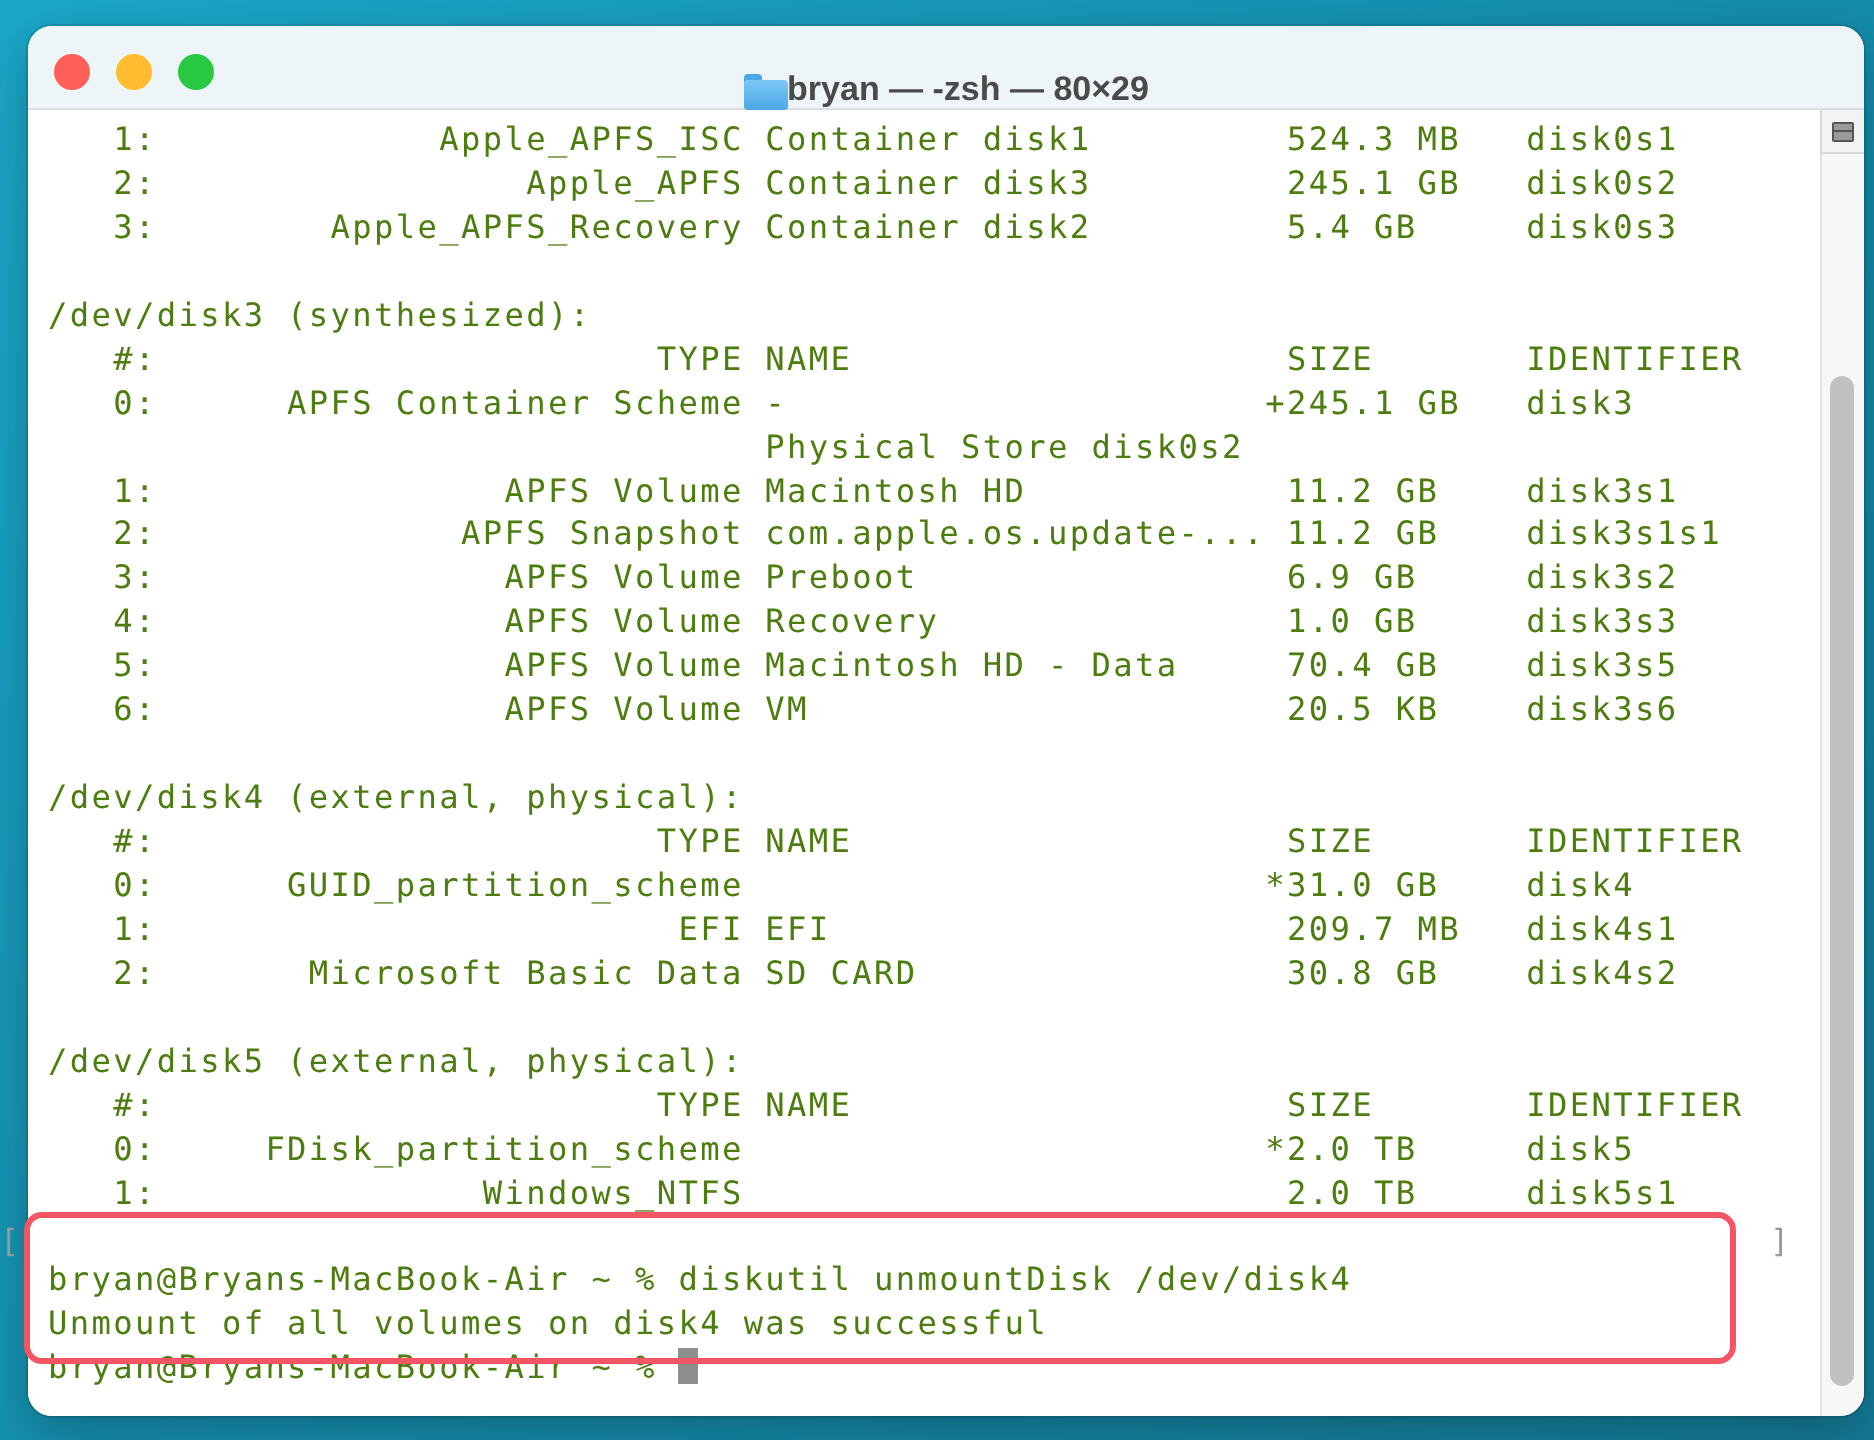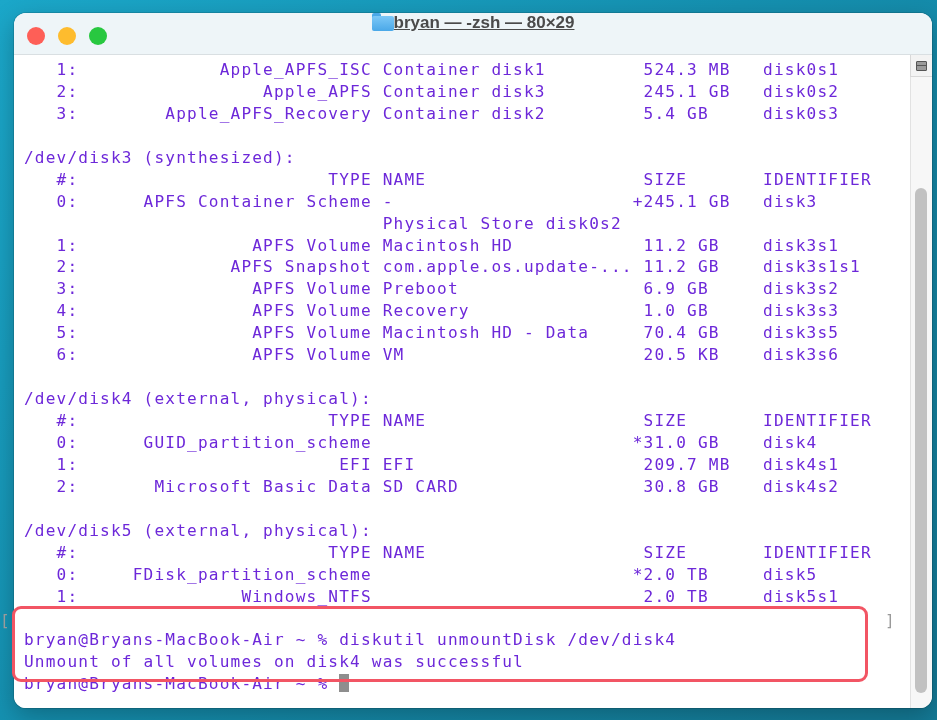--- a/index.html
+++ b/index.html
@@ -30,27 +30,26 @@
   }
   .traffic {
     position: absolute; top: 14px;
     width: 18px; height: 18px; border-radius: 50%;
   }
   .traffic.close { left: 13px; background: #fe5f57; }
   .traffic.min { left: 44px; background: #febc2e; }
   .traffic.max { left: 75px; background: #28c840; }
   .title {
     position: absolute; left: 0; right: 0; top: 0; height: 42px;
-    display: flex; align-items: flex-start; justify-content: center;
+    display: flex; align-items: flex-end; justify-content: center;
     gap: 0;
     font-family: "Liberation Sans", sans-serif;
     font-weight: bold;
     font-size: 17px;
     color: #4a4a4a;
-    text-decoration: underline;
   }
   .folder-icon {
     width: 22px; height: 18px; position: relative;
     display: inline-block;
   }
   .folder-icon .tab {
     position: absolute; left: 0; top: 0; width: 9px; height: 5px;
     background: #4aa8e8; border-radius: 2px 2px 0 0;
   }
   .folder-icon .body {
@@ -60,21 +59,21 @@
   }
   .terminal {
     position: absolute; left: 0; top: 42px; width: 896px; bottom: 0;
     background: #ffffff;
   }
   .lines {
     position: absolute; left: 10px; top: 4px;
     font-family: "DejaVu Sans Mono", monospace;
     font-size: 16.1px;
     line-height: 21.95px;
-    color: #6d28d9;
+    color: #4d7c0f;
     white-space: pre;
     letter-spacing: 1.18px;
   }
   .line { height: 21.95px; }
   .cursor {
     display: inline-block;
     width: 10px; height: 18px;
     background: #8e8e8e;
     vertical-align: -3px;
   }

